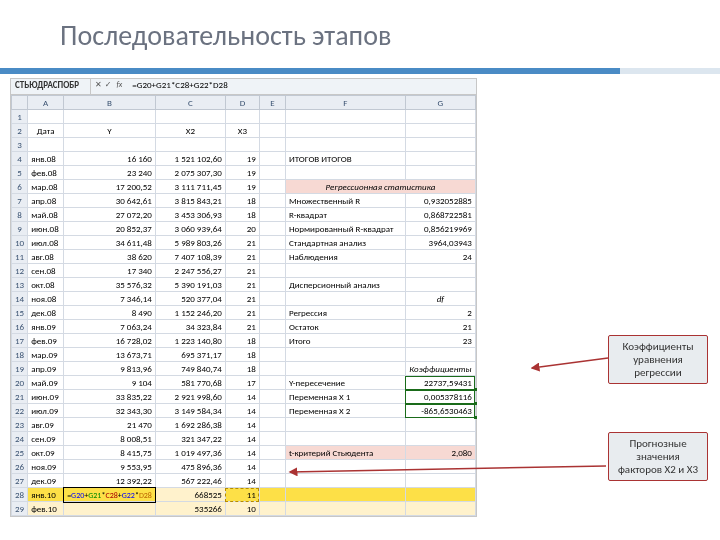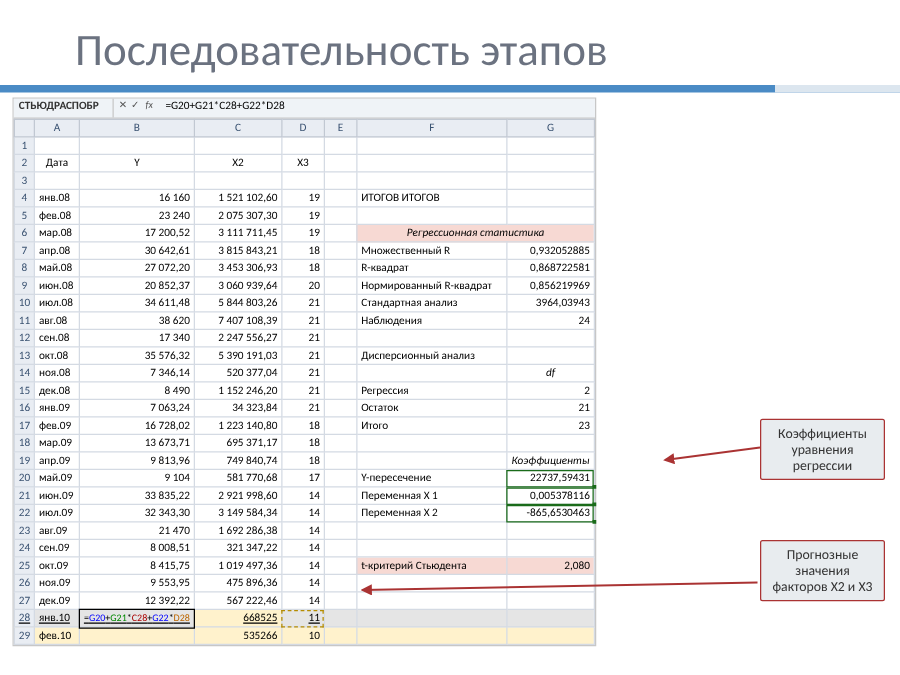--- a/index.html
+++ b/index.html
@@ -1,17 +1,17 @@
 <!DOCTYPE html>
 <html><head>
 <meta charset="utf-8">
 <style>
 * { box-sizing: border-box; margin: 0; padding: 0; }
 body { font-family: Calibri, Arial, sans-serif; background: #fff; width: 720px; height: 540px; overflow: hidden; position: relative; }
-.slide-title { font-size: 36px; color: #6b7280; padding: 18px 30px 10px 60px; font-weight: 400; }
+.slide-title { font-size: 28px; color: #6b7280; padding: 18px 30px 10px 60px; font-weight: 400; }
 .accent-bar { position: absolute; top: 68px; left: 0; right: 0; height: 6px; background: #4a8bc5; }
 .accent-bar::after { content: ''; position: absolute; right: 0; top: 0; width: 100px; height: 6px; background: #dce6ef; }
 .sheet { position: absolute; top: 78px; left: 10px; background: #fff; border: 1px solid #c7c7c7; }
 .formula-bar { display: flex; font-size: 9px; border-bottom: 1px solid #c7c7c7; background: #eff3f7; height: 16px; }
 .name-box { padding: 0 4px; border-right: 1px solid #c7c7c7; width: 80px; font-weight: 600; color: #333; }
 .fx-icons { padding: 0 4px; display: flex; gap: 3px; color: #555; }
 .fx-icons span { font-size: 8px; }
 .fx-label { font-style: italic; padding: 0 2px; }
 .formula-text { padding: 0 4px; font-size: 9px; }
 table.grid { border-collapse: collapse; font-size: 9px; }
@@ -25,21 +25,21 @@
 .col-E { width: 26px; }
 .col-F { width: 120px; }
 .col-G { width: 70px; text-align: right; }
 .hdr-row td { text-align: center; }
 .sel-orange { background: #fff2cc; }
 .sel-border { outline: 1.5px solid #000; }
 .stat-hdr { background: #f7d9d3; text-align: center; font-style: italic; }
 .df-hdr { text-align: center; font-style: italic; }
 .coef-box { outline: 1.5px solid #1a6b1a; outline-offset: -1px; position: relative; }
 .coef-box::after { content:''; position:absolute; right:-2px; bottom:-2px; width:3px; height:3px; background:#1a6b1a; }
-.r28 { background: #e5e5e5; text-decoration: underline; }
+.r28 { background: #fde047; }
 .r29 { background: #fff2cc; }
 .formula-cell { color: #000; text-align: left !important; font-size: 8px; }
 .formula-cell .b { color: #00f; } .formula-cell .r { color: #a00; } .formula-cell .g { color: #080; } .formula-cell .o { color: #b60; }
 .callout { position: absolute; border: 1.5px solid #a33; background: #e8ecef; font-size: 11px; padding: 4px 6px; text-align: center; border-radius: 2px; color: #333; margin-left: 36px; }
 .callout1 { top: 335px; right: 12px; width: 100px; }
 .callout2 { top: 432px; right: 12px; width: 100px; }
 .arrow { position: absolute; }
 .arrow svg { overflow: visible; }
 .pink-d { background: #f7d9d3; }
 .yellow-d { outline: 1px dashed #b58c00; outline-offset: -1px; }
@@ -160,21 +160,21 @@
           <td class="col-C">3 060 939,64</td>
           <td class="col-D">20</td>
           <td class="col-E"></td>
           <td class="col-F ">Нормированный R-квадрат</td>
           <td class="col-G ">0,856219969</td>
         </tr>
         <tr>
           <td class="row-hdr">10</td>
           <td class="col-A">июл.08</td>
           <td class="col-B">34 611,48</td>
-          <td class="col-C">5 844 803,26</td>
+          <td class="col-C">5 989 803,26</td>
           <td class="col-D">21</td>
           <td class="col-E"></td>
           <td class="col-F ">Стандартная анализ</td>
           <td class="col-G ">3964,03943</td>
         </tr>
         <tr>
           <td class="row-hdr">11</td>
           <td class="col-A">авг.08</td>
           <td class="col-B">38 620</td>
           <td class="col-C">7 407 108,39</td>

